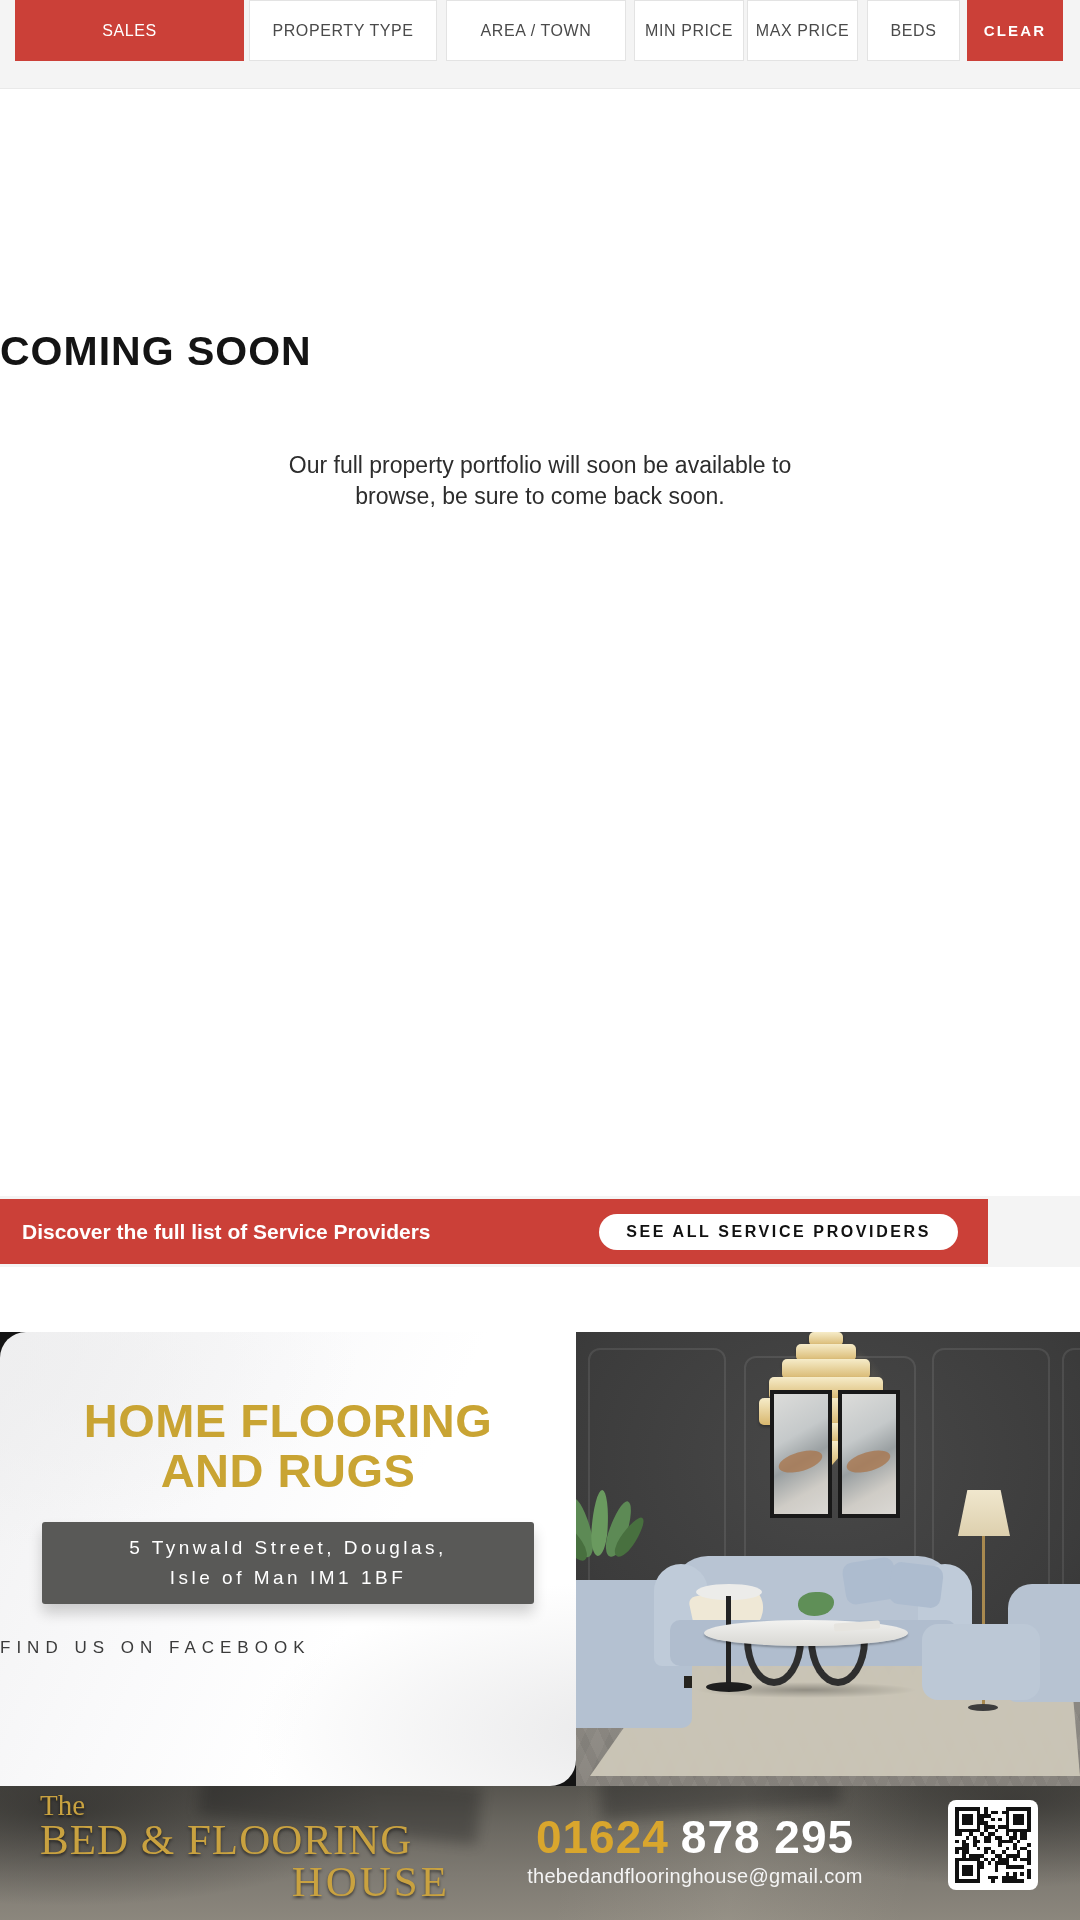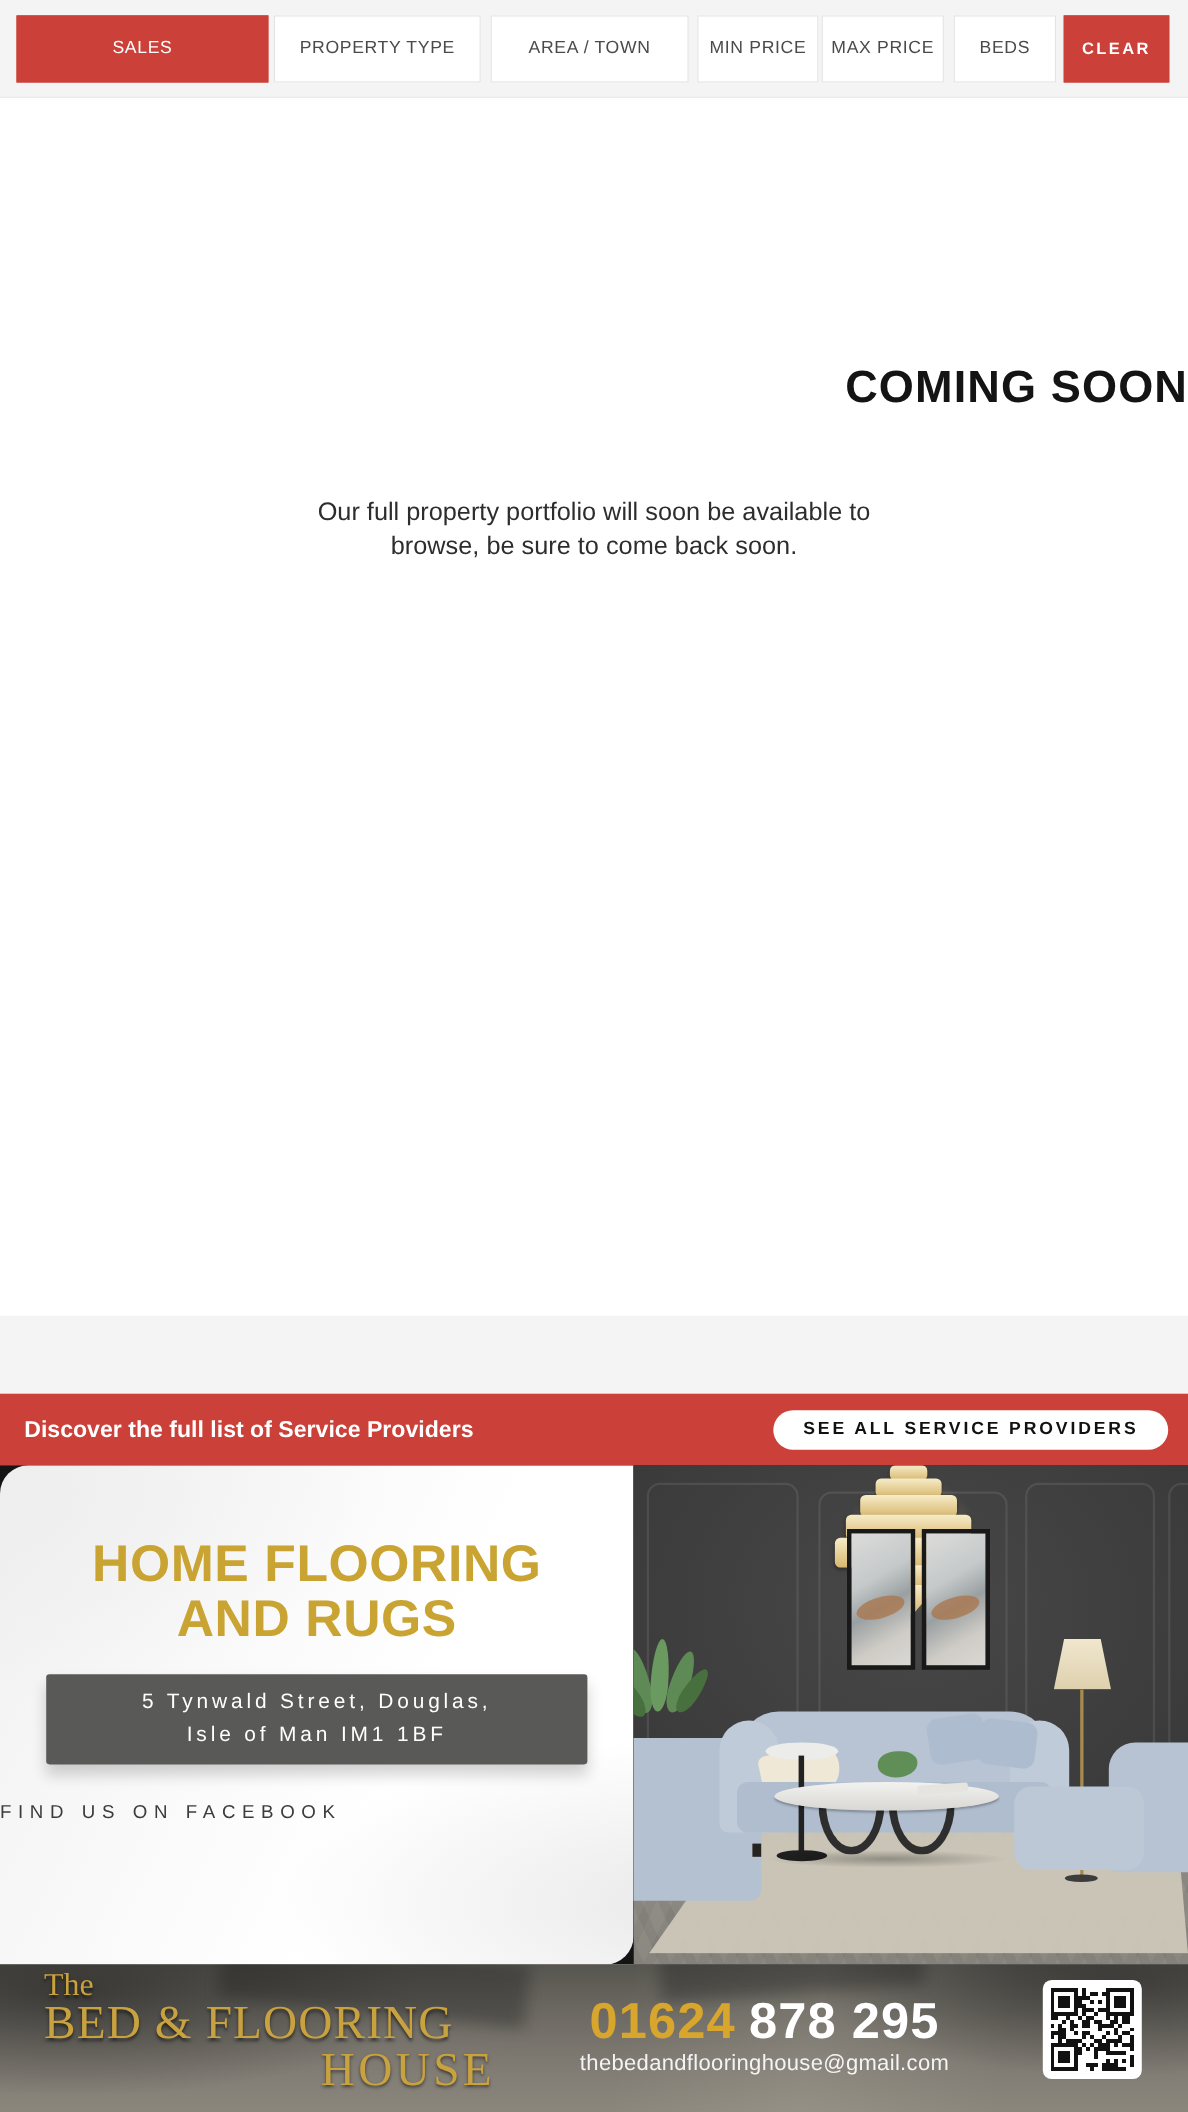--- a/index.html
+++ b/index.html
@@ -1,45 +1,45 @@
 <!DOCTYPE html>
 <html><head>
 <meta charset="utf-8">
 <style>
   html,body{margin:0;padding:0;}
   body{width:1080px;height:1920px;position:relative;overflow:hidden;background:#ffffff;
        font-family:"Liberation Sans", sans-serif;}
 
   
   .filter-bar{position:absolute;top:0;left:0;width:1080px;height:89px;background:#f4f4f4;
-              border-bottom:1px solid #e9e9e9;display:flex;align-items:center;
+              border-bottom:1px solid #e9e9e9;display:flex;
               padding:0 15px;box-sizing:border-box;}
   .fbtn{height:61px;display:flex;align-items:center;justify-content:center;
         font-size:16px;color:#4a4a4a;background:#ffffff;border:1px solid #e3e3e3;
         box-sizing:border-box;letter-spacing:.6px;cursor:pointer;flex:none;}
   .fbtn.red{background:#cb4038;border-color:#cb4038;color:#ffffff;}
   .b-sales{width:229px;margin-right:5px;}
   .b-ptype{width:188px;margin-right:9px;}
   .b-area{width:180px;margin-right:8px;}
   .b-minp{width:110px;margin-right:3px;}
   .b-maxp{width:111px;margin-right:9px;}
   .b-beds{width:93px;margin-right:7px;}
   .b-clear{width:96px;font-weight:700;font-size:15px;letter-spacing:2.2px;}
 
   
-  .coming-title{position:absolute;top:328px;left:0;width:1080px;text-align:right;
+  .coming-title{position:absolute;top:328px;left:0;width:1080px;text-align:left;
                 font-size:41px;font-weight:800;color:#141414;letter-spacing:1px;}
   .coming-sub{position:absolute;top:402px;left:0;width:1080px;text-align:center;
               font-size:23px;color:#2d2d2d;line-height:31px;}
 
   
   .gray-band{position:absolute;top:1196px;left:0;width:1080px;height:71px;background:#f4f4f4;}
-  .service-banner{position:absolute;top:1267px;left:0;width:1080px;height:65px;background:#cb4038;
+  .service-banner{position:absolute;top:1199px;left:0;width:988px;height:65px;background:#cb4038;
                   display:flex;align-items:center;justify-content:space-between;
-                  padding:0 18px 0 22px;box-sizing:border-box;}
+                  padding:0 30px 0 22px;box-sizing:border-box;}
   .sb-text{color:#ffffff;font-weight:700;font-size:21px;}
   .sb-btn{background:#ffffff;border:none;border-radius:18px;height:36px;padding:0 27px;
           display:flex;align-items:center;font-size:16px;font-weight:800;color:#111111;
           letter-spacing:2.6px;cursor:pointer;font-family:inherit;}
 
   
   .advert{position:absolute;top:1332px;left:0;width:1080px;height:454px;background:#141414;overflow:hidden;}
   .ad-left{position:absolute;left:0;top:0;width:576px;height:454px;border-radius:26px 0 26px 0;
            background:
              radial-gradient(120% 60% at 110% 88%, #e9e9ea 0%, rgba(233,233,234,0) 55%),

